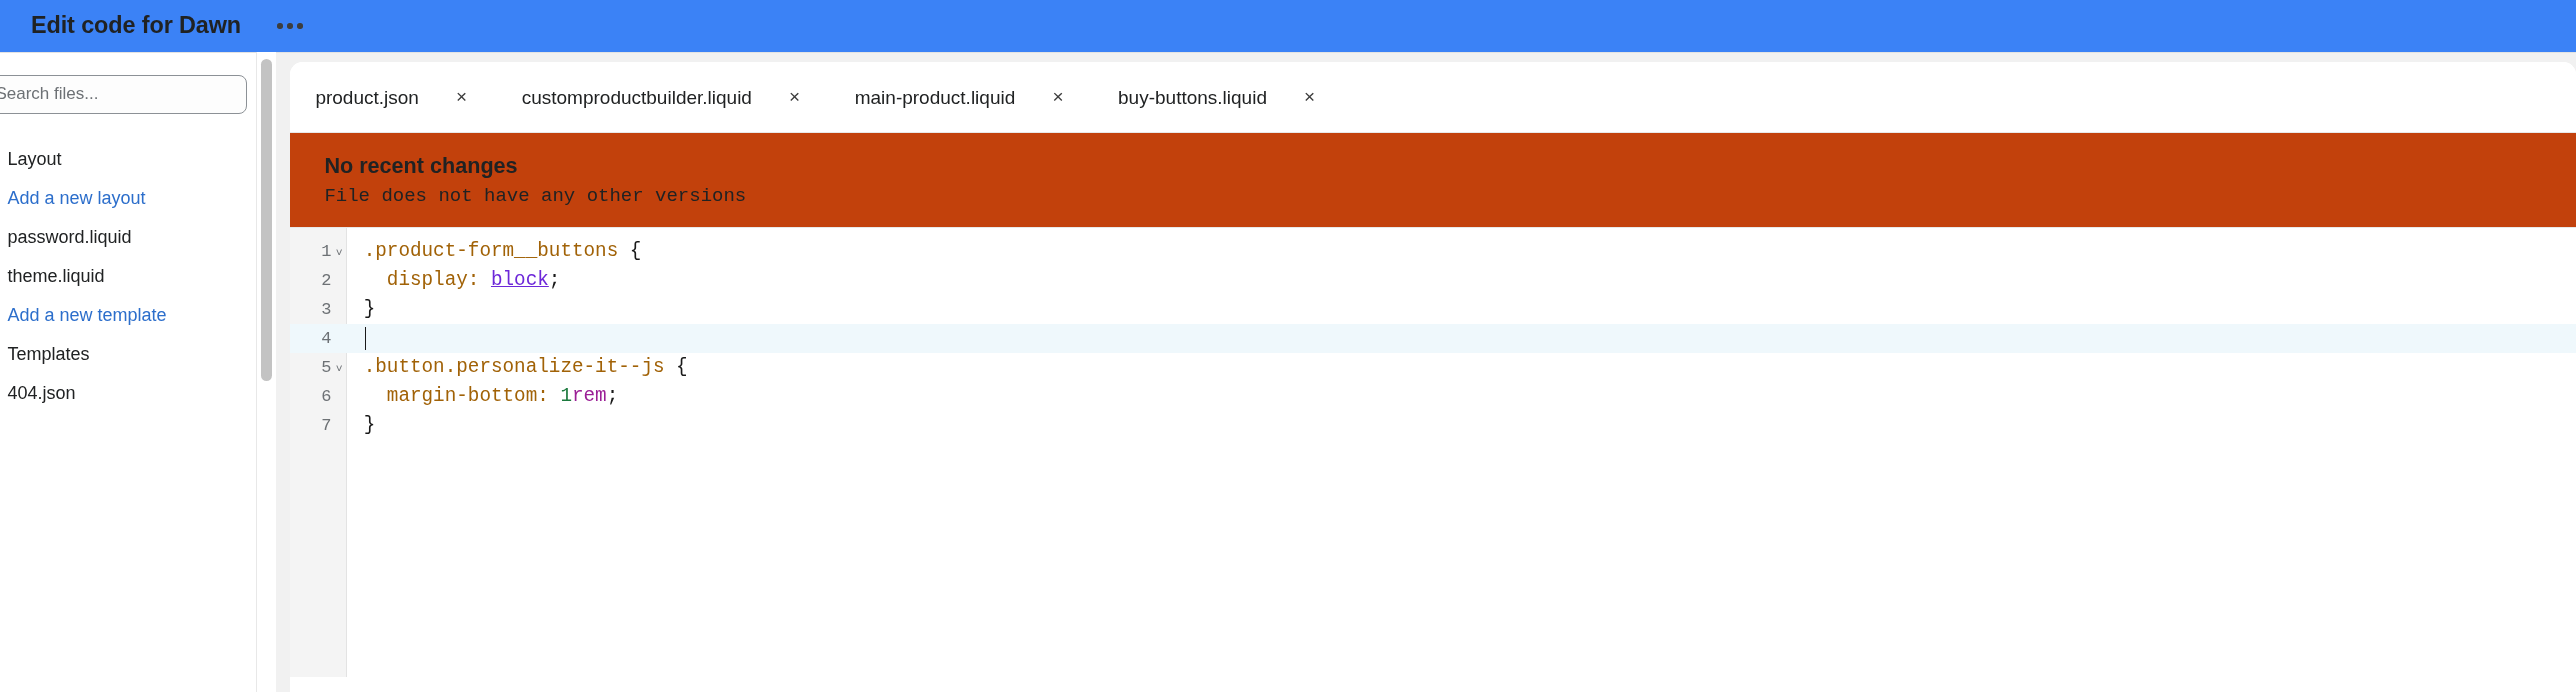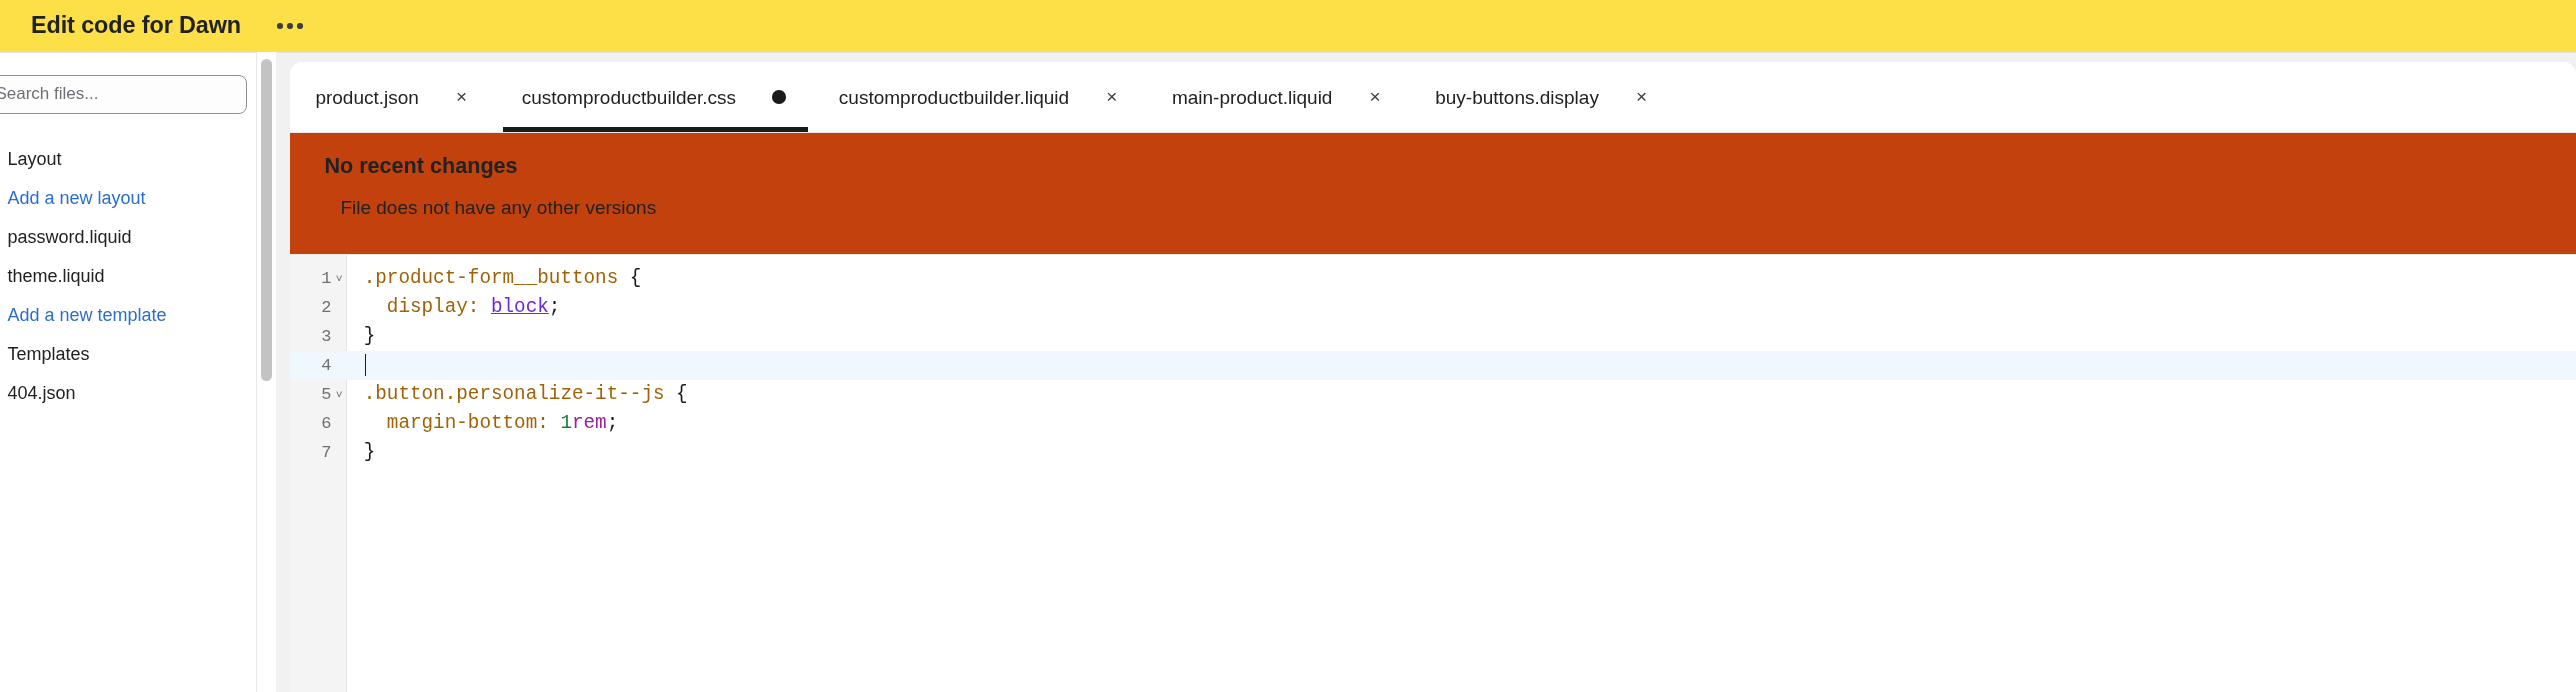--- a/index.html
+++ b/index.html
@@ -21,21 +21,21 @@
     height: 692px;
     background: #ffffff;
   }
 
   
   .topbar {
     position: absolute;
     left: 0; top: 0;
     width: 2576px;
     height: 52px;
-    background: #fde047;
+    background: #3b82f6;
     display: flex;
     align-items: center;
   }
   .page-title {
     margin-left: 31px;
     font-size: 23.4px;
     font-weight: 600;
     letter-spacing: -0.1px;
     color: #202223;
     line-height: 1;
@@ -235,21 +235,22 @@
     font-size: 21.6px;
     font-weight: 700;
     color: #202223;
     line-height: 1.25;
     margin: 0 0 5.4px 0;
   }
   .version-sub {
     font-size: 19px;
     color: #202223;
     line-height: 1.25;
-    margin: 16px;
+    margin: 0;
+    font-family: Liberation Mono, monospace;
   }
 
   
   .code-area {
     position: relative;
     background: #ffffff;
     height: 449px;
   }
   .gutter-bg {
     position: absolute;
@@ -363,42 +364,36 @@
     </div>
 
     <div class="editor-pane">
       <div class="editor-card">
 
         <div class="tabstrip" id="tabstrip">
             <div class="tab">
               <span class="tab-label">product.json</span>
               <span class="tab-action">
                 <span class="close-x">×</span>
-              </span>
-            </div>
-            <div class="tab active">
-              <span class="tab-label">customproductbuilder.css</span>
-              <span class="tab-action">
-                <span class="unsaved-dot"></span>
               </span>
             </div>
             <div class="tab">
               <span class="tab-label">customproductbuilder.liquid</span>
               <span class="tab-action">
                 <span class="close-x">×</span>
               </span>
             </div>
             <div class="tab">
               <span class="tab-label">main-product.liquid</span>
               <span class="tab-action">
                 <span class="close-x">×</span>
               </span>
             </div>
             <div class="tab">
-              <span class="tab-label">buy-buttons.display</span>
+              <span class="tab-label">buy-buttons.liquid</span>
               <span class="tab-action">
                 <span class="close-x">×</span>
               </span>
             </div>
           </div>
 
         <div class="version-banner">
           <div class="version-title">No recent changes</div>
           <div class="version-sub">File does not have any other versions</div>
         </div>

